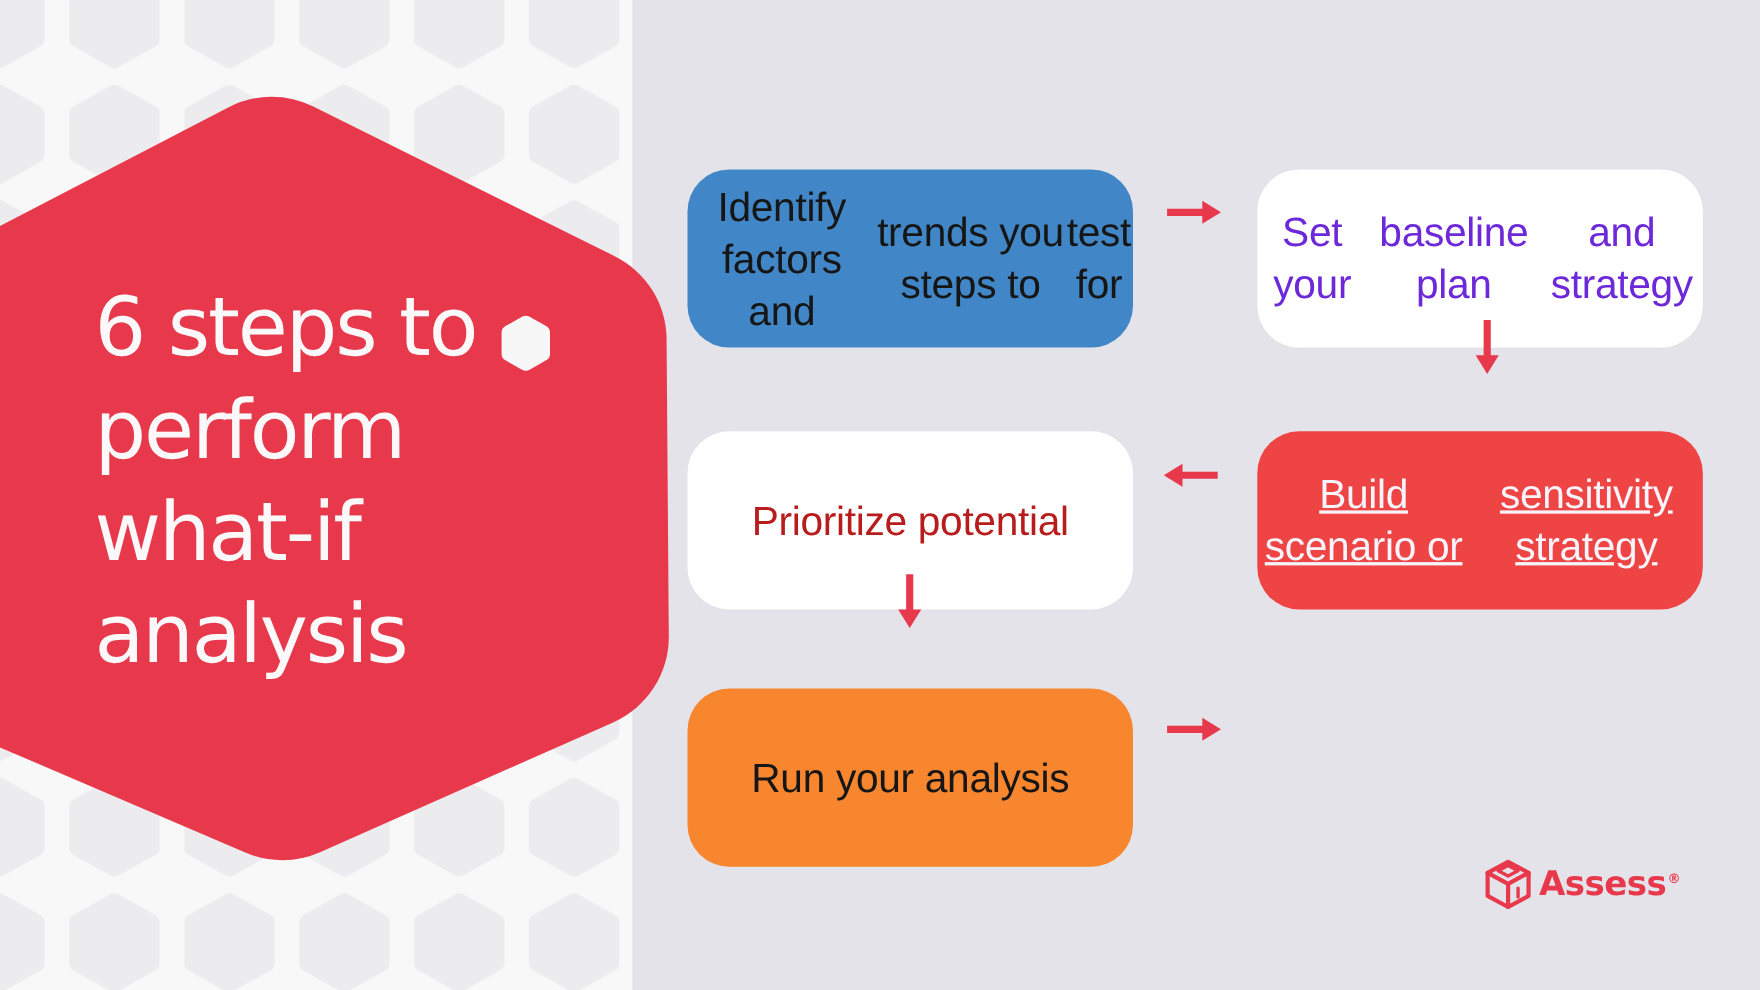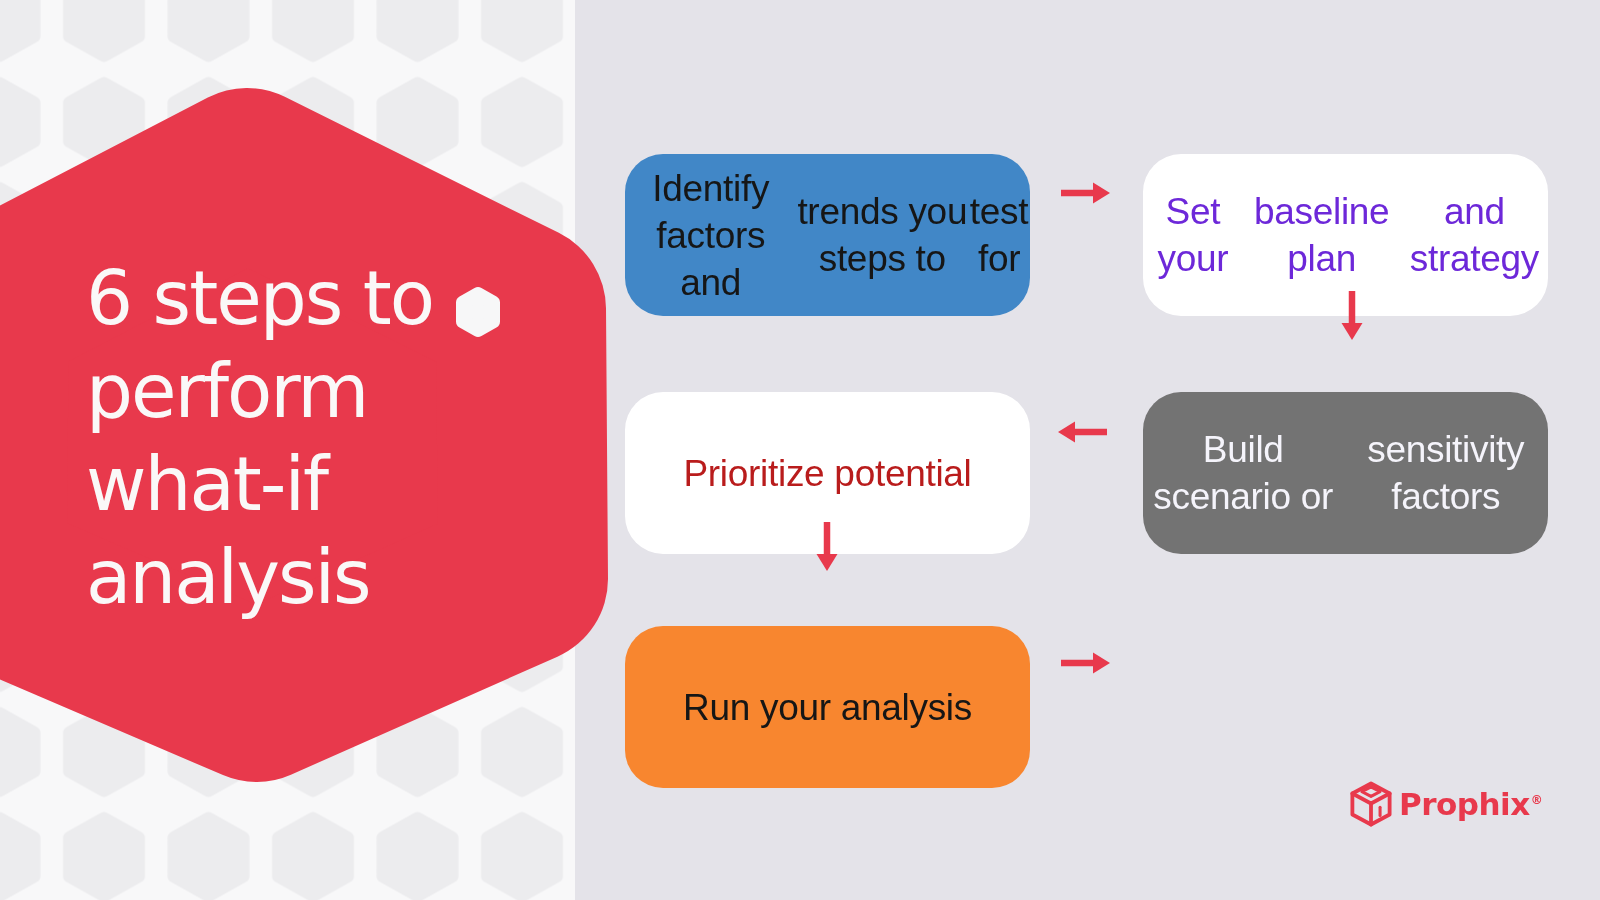--- a/index.html
+++ b/index.html
@@ -58,23 +58,23 @@
       <span class="line">trends you steps to</span>
       <span class="line">test for</span>
     </div>
 
     <div class="flow-box" style="left: 568px; top: 113px; background: rgb(255, 255, 255); color: #6d28d9;">
       <span class="line">Set your</span>
       <span class="line">baseline plan</span>
       <span class="line">and strategy</span>
     </div>
 
-    <div class="flow-box" style="left: 568px; top: 351px; background: #737373; color: rgb(245, 244, 251);">
+    <div class="flow-box" style="left: 568px; top: 351px; background: #ef4444; color: rgb(245, 244, 251); text-decoration: underline;">
       <span class="line">Build scenario or</span>
-      <span class="line">sensitivity factors</span>
+      <span class="line">sensitivity strategy</span>
     </div>
 
     <div class="flow-box" style="left: 50px; top: 351px; background: rgb(255, 255, 255); color: #b91c1c;">
       <span class="line">Prioritize potential</span>
     </div>
 
     <div class="flow-box" style="left: 50px; top: 585px; background: rgb(248, 134, 47); color: rgb(22, 22, 22);">
       <span class="line">Run your analysis</span>
     </div>
 
@@ -108,21 +108,21 @@
       <svg width="42" height="46" viewBox="0 0 44 48">
         <g stroke="#E8394C" stroke-width="4" fill="none" stroke-linejoin="round" stroke-linecap="round">
           <polygon points="22,2.5 41.5,13 41.5,35 22,45.5 2.5,35 2.5,13"></polygon>
           <path d="M2.5 13 L22 23.5 L41.5 13"></path>
           <path d="M22 23.5 V45.5"></path>
           <polygon points="22,6 31.5,11 22,16 12.5,11" stroke-width="3.2"></polygon>
           <path d="M31.5 27.5 V36" stroke-width="3.2"></path>
         </g>
       </svg>
       <div>
-        <span class="logo-text" style="color: rgb(232, 57, 76);">Prophix</span><span class="logo-reg" style="color: rgb(232, 57, 76);">®</span>
+        <span class="logo-text" style="color: rgb(232, 57, 76);">Assess</span><span class="logo-reg" style="color: rgb(232, 57, 76);">®</span>
       </div>
     </div>
   </div>
 
   <svg class="hero-svg" width="1600" height="900" viewBox="0 0 1600 900">
     <polygon id="hero-hex" points="247,173 521,309 523,579 256.5,697 -18.5,579 -16,309.5" fill="#E8394C" stroke="#E8394C" stroke-width="170" stroke-linejoin="round"></polygon>
     <polygon points="478,294 493,302.5 493,321.5 478,330 463,321.5 463,302.5" fill="#F7F7F8" stroke="#F7F7F8" stroke-width="14" stroke-linejoin="round"></polygon>
   </svg>
 
   <div class="title" style="color: rgb(250, 248, 248);">

